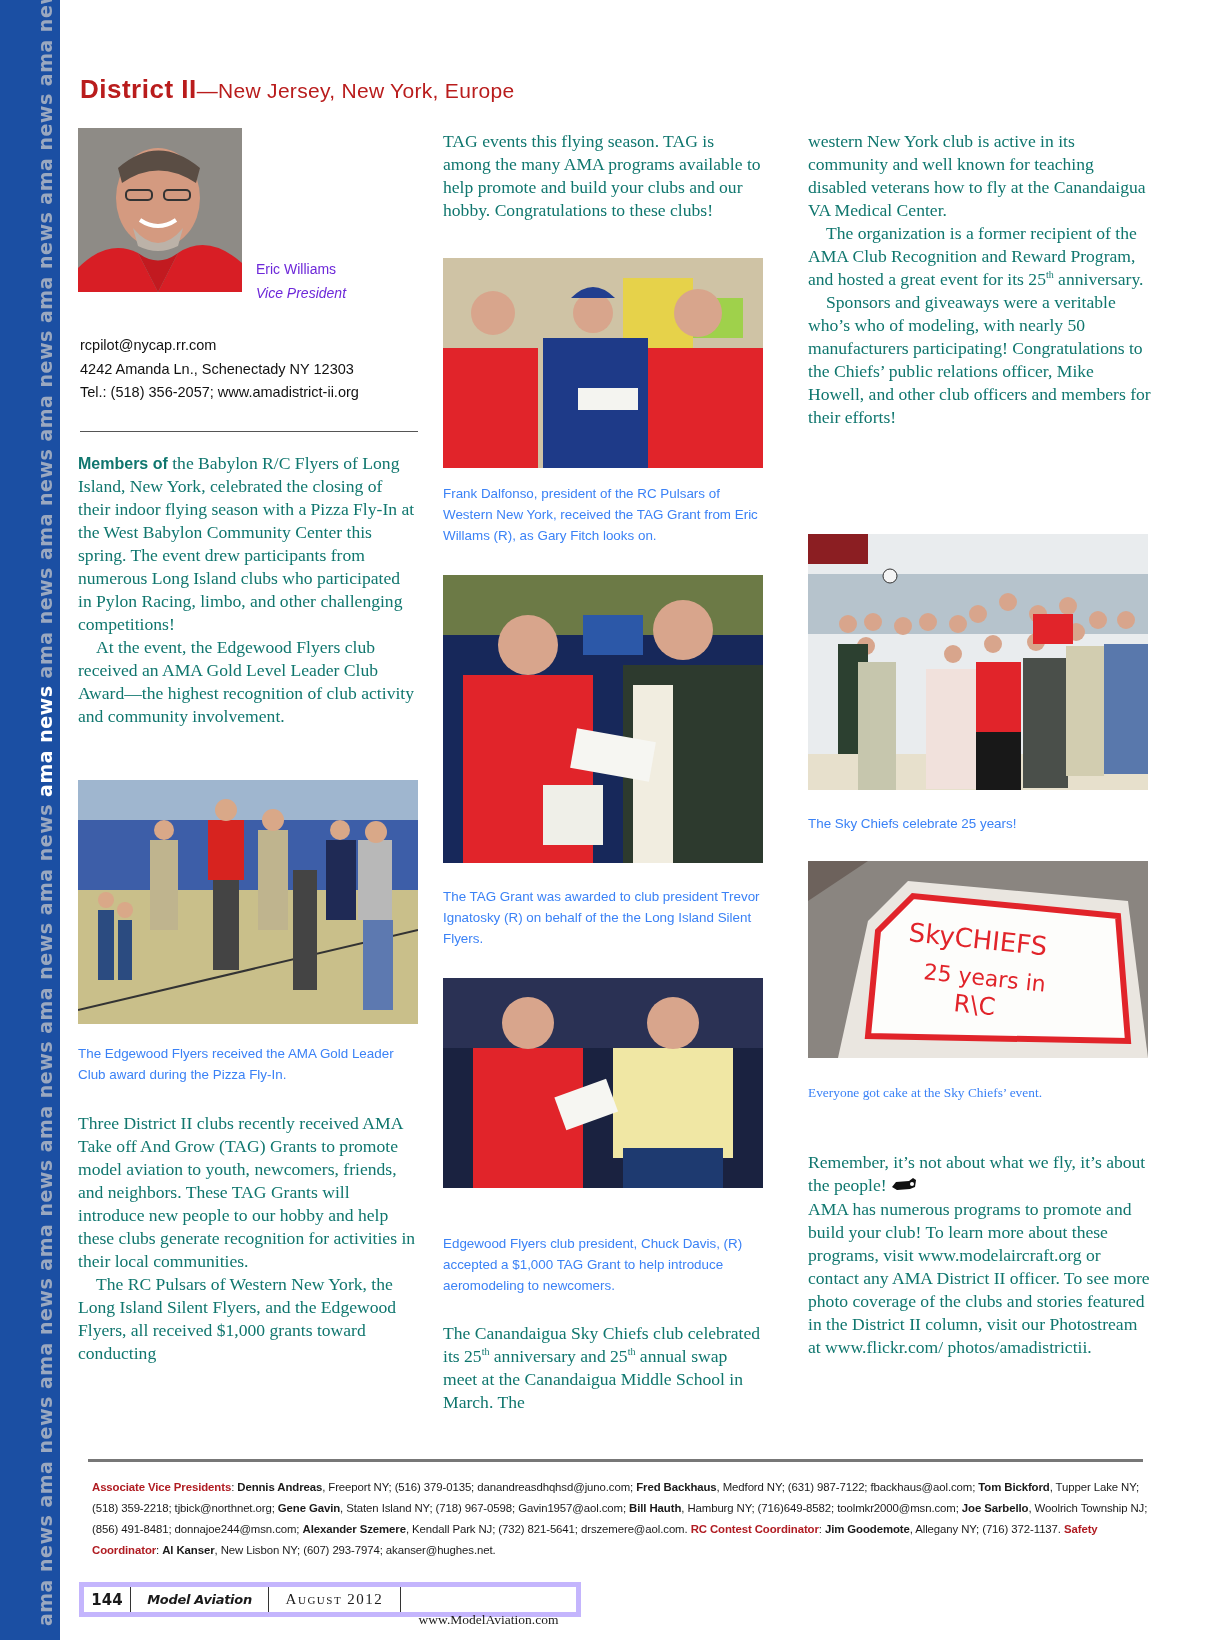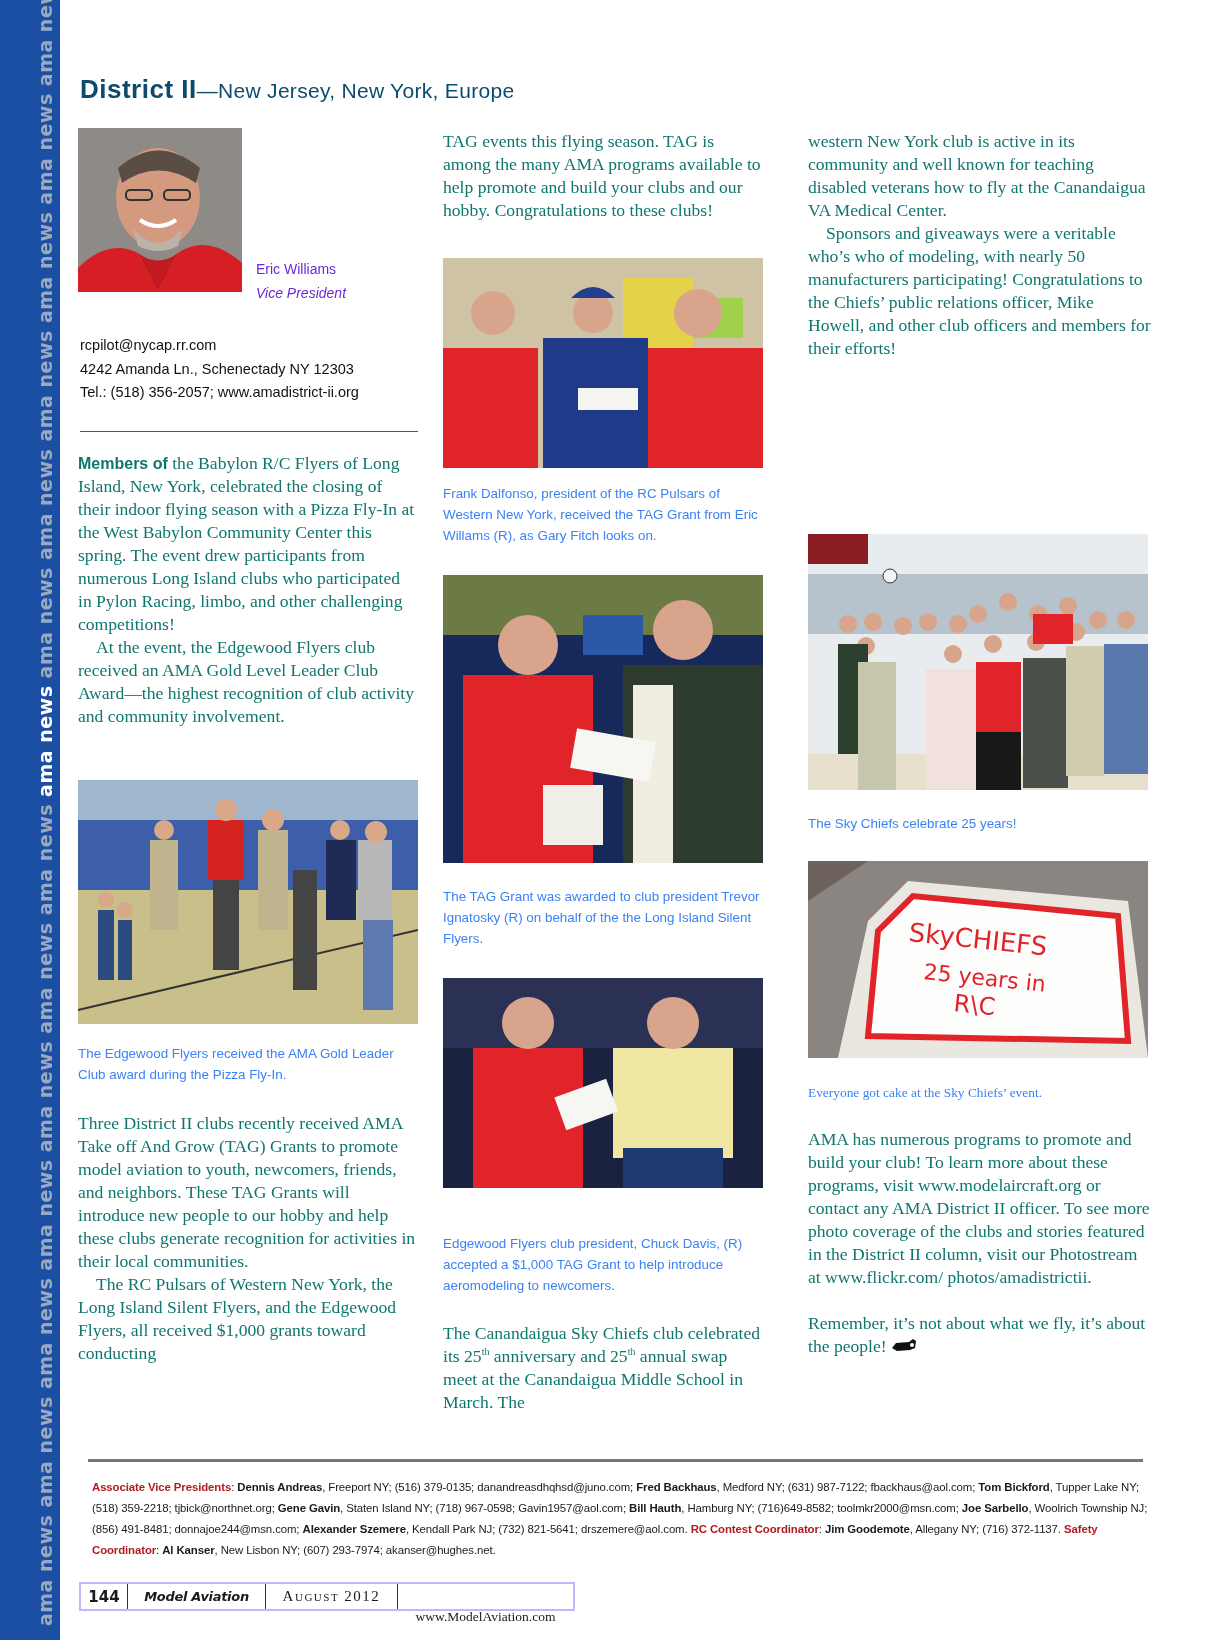--- a/index.html
+++ b/index.html
@@ -1,39 +1,39 @@
 <!DOCTYPE html>
 <html><head>
 <meta charset="utf-8">
 <style>
   html, body { margin:0; padding:0; }
   body { width:1213px; height:1640px; position:relative; background:#ffffff; overflow:hidden; font-family:"Liberation Serif", serif; color:#1a1a1a; }
   .side-bar { position:absolute; left:0; top:0; width:60px; height:1640px; background:#1b4fa3; overflow:hidden; }
   .side-text { position:absolute; left:30px; top:1640px; transform-origin:0 0; transform:rotate(-90deg); white-space:nowrap; font-family:"DejaVu Sans", sans-serif; font-weight:bold; font-size:19px; letter-spacing:0.5px; line-height:30px; color:#9aa8c0; height:30px; margin-top:-14px; }
   .side-text .hl { color:#ffffff; }
-  .title { position:absolute; left:80px; top:74px; color:#0c4a6e; font-family:"Liberation Sans", sans-serif; white-space:nowrap; }
+  .title { position:absolute; left:80px; top:74px; color:#b91c1c; font-family:"Liberation Sans", sans-serif; white-space:nowrap; }
   .title .main { font-size:26px; font-weight:bold; letter-spacing:0.5px; }
   .title .sub { font-size:21px; letter-spacing:0.3px; }
   .photo { position:absolute; overflow:hidden; }
   .photo svg { width:100%; height:100%; display:block; }
   .name-block { position:absolute; left:256px; top:257px; font-family:"Liberation Sans", sans-serif; font-size:14px; line-height:24px; color:#6d28d9; }
   .name-block .role { font-style:italic; }
   .contact { position:absolute; left:80px; top:334px; font-family:"Liberation Sans", sans-serif; font-size:14.5px; line-height:23.5px; color:#111; white-space:nowrap; }
   .rule-short { position:absolute; left:80px; top:431px; width:338px; height:1px; background:#555; }
   .body-text { position:absolute; font-family:"Liberation Serif", serif; font-size:17.6px; line-height:23px; color:#0f766e; }
   .body-text p { margin:0; }
   .body-text p.indent { text-indent:18px; }
   .body-text b { font-family:"Liberation Sans", sans-serif; font-weight:bold; font-size:16px; }
   .body-text sup { font-size:10px; line-height:0; }
   .caption { position:absolute; font-family:"Liberation Sans", sans-serif; font-size:13.4px; line-height:21px; color:#3b82f6; }
   .rule-long { position:absolute; left:88px; top:1459px; width:1055px; height:3px; background:#777; }
   .footer-credits { position:absolute; left:92px; top:1477px; width:1060px; font-family:"Liberation Sans", sans-serif; font-size:11.4px; line-height:21px; color:#1a1a1a; letter-spacing:-0.1px; }
   .footer-credits .red { color:#b01c22; font-weight:bold; }
   .footer-credits b { font-weight:bold; }
-  .folio { position:absolute; left:79px; top:1582px; height:25px; border:2px solid #c4b5fd; display:flex; align-items:center; }
+  .folio { position:absolute; left:79px; top:1582px; height:25px; border:5px solid #c4b5fd; display:flex; align-items:center; }
   .folio > div { height:25px; display:flex; align-items:center; justify-content:center; border-right:1px solid #333; }
   .folio > div:last-child { border-right:none; }
   .folio .pg { width:46px; font-family:"DejaVu Sans", sans-serif; font-weight:bold; font-size:15px; }
   .folio .mag { width:137px; font-family:"DejaVu Sans", sans-serif; font-weight:bold; font-style:italic; font-size:13px; letter-spacing:-0.3px; }
   .folio .date { width:131px; font-family:"Liberation Serif", serif; font-size:15px; letter-spacing:1.5px; font-variant:small-caps; }
   .folio .url { width:175px; font-family:"Liberation Serif", serif; font-size:13.5px;margin-top:40px; }
 </style>
 </head>
 <body>
 
@@ -173,20 +173,21 @@
   </svg>
 </div>
 <div class="caption" style="left:443px; top:1233px; width:320px;">Edgewood Flyers club president, Chuck Davis, (R) accepted a $1,000 TAG Grant to help introduce aeromodeling to newcomers.</div>
 
 <div class="body-text" style="left:443px; top:1322px; width:320px;">
   <p><span>The Canandaigua Sky Chiefs club celebrated its 25</span><sup>th</sup><span> anniversary and 25</span><sup>th</sup><span> annual swap meet at the Canandaigua Middle School in March. The</span></p>
 </div>
 
 <div class="body-text" style="left:808px; top:130px; width:345px;">
   <p>western New York club is active in its community and well known for teaching disabled veterans how to fly at the Canandaigua VA Medical Center.</p>
+  <p class="indent"><span>The organization is a former recipient of the AMA Club Recognition and Reward Program, and hosted a great event for its 25</span><sup>th</sup><span> anniversary.</span></p>
   <p class="indent">Sponsors and giveaways were a veritable who’s who of modeling, with nearly 50 manufacturers participating! Congratulations to the Chiefs’ public relations officer, Mike Howell, and other club officers and members for their efforts!</p>
 </div>
 
 <div class="photo" style="left:808px; top:534px; width:340px; height:256px;">
   <svg viewBox="0 0 340 256" preserveAspectRatio="none">
     <rect width="340" height="256" fill="#e9ecee"></rect>
     <rect x="0" y="0" width="60" height="30" fill="#8b1e22"></rect>
     <rect x="0" y="40" width="340" height="60" fill="#b6c3cc"></rect>
     <circle cx="82" cy="42" r="7" fill="#f4f4f4" stroke="#333"></circle>
     <rect x="0" y="220" width="340" height="36" fill="#e7e0cc"></rect>
@@ -230,25 +231,25 @@
     <polygon points="60,60 100,20 320,40 340,197 30,197" fill="#eae6e0"></polygon>
     <polygon points="70,70 105,35 310,55 320,180 60,175" fill="#fdfdfb" stroke="#e1242a" stroke-width="6"></polygon>
     <text x="100" y="80" font-family="DejaVu Sans, sans-serif" font-size="26" fill="#e1242a" transform="rotate(6 100 80)">SkyCHIEFS</text>
     <text x="115" y="118" font-family="DejaVu Sans, sans-serif" font-size="22" fill="#e1242a" transform="rotate(6 115 118)">25 years in</text>
     <text x="145" y="150" font-family="DejaVu Sans, sans-serif" font-size="24" fill="#e1242a" transform="rotate(6 145 150)">R\C</text>
   </svg>
 </div>
 <div class="caption" style="left:808px; top:1082px; width:340px;font-family:Liberation Serif, serif;">Everyone got cake at the Sky Chiefs’ event.</div>
 
 <div class="body-text" style="left:808px; top:1128px; width:345px;">
-  <p>AMA has numerous programs to promote and build your club! To learn more about these programs, visit www.modelaircraft.org or contact any AMA District II officer. To see more photo coverage of the clubs and stories featured in the District II column, visit our Photostream at www.flickr.com/ photos/amadistrictii.</p>
   <p style="margin-top:23px;"><span>Remember, it’s not about what we fly, it’s about the people!</span> <span style="display:inline-block; vertical-align:middle;"><svg width="26" height="14" viewBox="0 0 26 14">
           <path d="M1 9 L5 4 L18 3 L22 0 L25 2 L24 9 L19 11 L6 12 Z" fill="#111"></path>
           <circle cx="21" cy="6" r="2" fill="#fff"></circle>
         </svg></span></p>
+  <p>AMA has numerous programs to promote and build your club! To learn more about these programs, visit www.modelaircraft.org or contact any AMA District II officer. To see more photo coverage of the clubs and stories featured in the District II column, visit our Photostream at www.flickr.com/ photos/amadistrictii.</p>
 </div>
 
 <div class="rule-long"></div>
 <div class="footer-credits" id="credits"><span class="red">Associate Vice Presidents</span><span>: </span><b>Dennis Andreas</b><span>, Freeport NY; (516) 379-0135; danandreasdhqhsd@juno.com; </span><b>Fred Backhaus</b><span>, Medford NY; (631) 987-7122; fbackhaus@aol.com; </span><b>Tom Bickford</b><span>, Tupper Lake NY; (518) 359-2218; tjbick@northnet.org; </span><b>Gene Gavin</b><span>, Staten Island NY; (718) 967-0598; Gavin1957@aol.com; </span><b>Bill Hauth</b><span>, Hamburg NY; (716)649-8582; toolmkr2000@msn.com; </span><b>Joe Sarbello</b><span>, Woolrich Township NJ; (856) 491-8481; donnajoe244@msn.com; </span><b>Alexander Szemere</b><span>, Kendall Park NJ; (732) 821-5641; drszemere@aol.com. </span><span class="red">RC Contest Coordinator</span><span>: </span><b>Jim Goodemote</b><span>, Allegany NY; (716) 372-1137. </span><span class="red">Safety Coordinator</span><span>: </span><b>Al Kanser</b><span>, New Lisbon NY; (607) 293-7974; akanser@hughes.net.</span></div>
 
 <div class="folio">
   <div class="pg">144</div>
   <div class="mag">Model Aviation</div>
   <div class="date">August 2012</div>
   <div class="url">www.ModelAviation.com</div>

